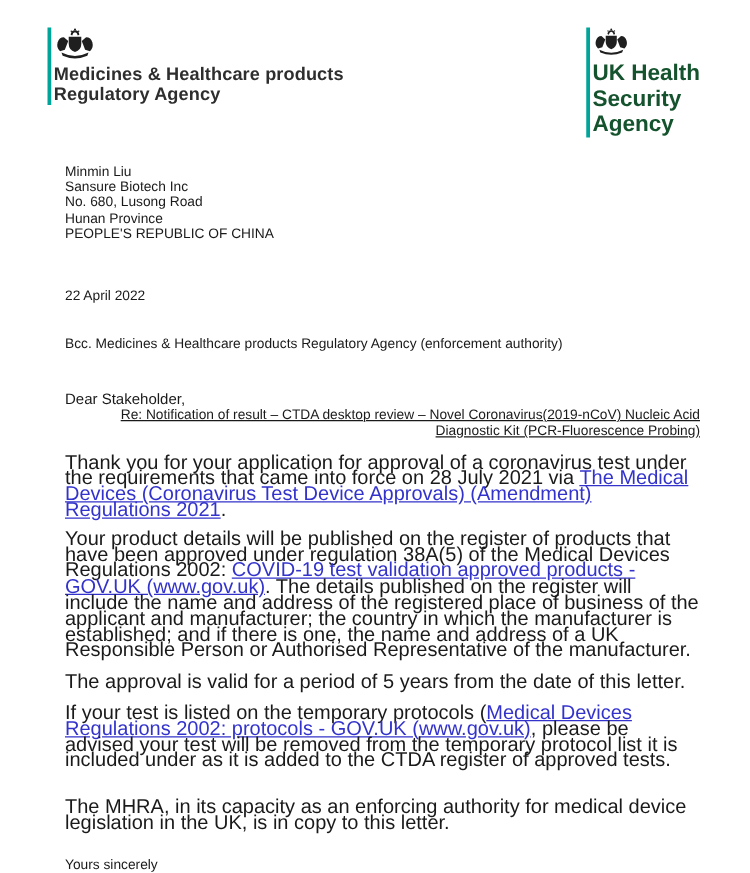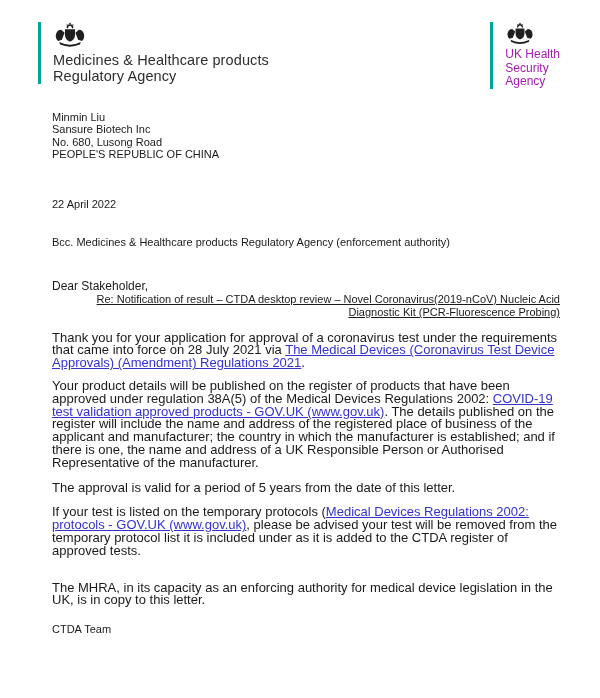--- a/index.html
+++ b/index.html
@@ -9,38 +9,38 @@
     color: #1a1a1a;
     position: relative;
     overflow: hidden;
   }
   .page { padding: 22px 40px 0 52px; }
 
   
   .header { display: flex; justify-content: space-between; align-items: flex-start; margin-left: -14px; }
   .logo-block { display: flex; }
   .logo-bar { width: 3px; align-self: stretch; }
-  .logo-inner { padding-left: 12px; }
+  .logo-inner { padding-left: 2px; font-weight: bold; }
   .crest { display: block; }
   .mhra .crest { width: 34px; height: 27px; margin-bottom: 3px; }
   .ukhsa .crest { width: 30px; height: 24px; margin-bottom: 2px; }
   .mhra-text { font-size: 14.5px; line-height: 1.12; color: #2e2e2e; letter-spacing: 0.1px; }
-  .ukhsa-text { font-size: 12px; line-height: 1.14; color: #a21caf; }
+  .ukhsa-text { font-size: 18px; line-height: 1.14; color: #14532d; }
 
   
   .recipient { margin-top: 22px; font-size: 11px; line-height: 12.4px; }
   .date { margin-top: 37px; padding-right: 12px; font-size: 11px; }
   .bcc { margin-top: 26px; font-size: 11px; }
   .salutation { margin-top: 31px; font-size: 12px; }
   .subject {
     margin-top: 0; font-size: 11px; font-weight: 400;
     text-decoration: underline; line-height: 13.5px; max-width: 508px; text-align: right;
   }
   .letter-body p.para {
-    font-size: 13px; line-height: 12.8px; max-width: 508px;
+    font-size: 16px; line-height: 12.8px; max-width: 508px;
     margin: 0; padding: 0;
   }
   .letter-body p.p0 { margin-top: 12px; }
   .letter-body p.p1 { margin-top: 13px; }
   .letter-body p.p2 { margin-top: 10px; }
   .letter-body p.p3 { margin-top: 12px; }
   .letter-body p.p4 { margin-top: 12px; }
   .letter-body p.p5 { margin-top: 24px; }
   .link { color: #3333CC; text-decoration: underline; cursor: pointer; }
   .closing { margin-top: 20px; font-size: 11px; }
@@ -97,34 +97,36 @@
         </div>
       </div>
     </div>
 
   </div>
 
   <div class="recipient">
       <div>Minmin Liu</div>
       <div>Sansure Biotech Inc</div>
       <div>No. 680, Lusong Road</div>
+      <div>Hunan Province</div>
       <div>PEOPLE'S REPUBLIC OF CHINA</div>
     </div>
 
   <div class="date">22 April 2022</div>
 
   <div class="bcc">Bcc. Medicines &amp; Healthcare products Regulatory Agency (enforcement authority)</div>
 
   <div class="salutation">Dear Stakeholder,</div>
 
   <div class="subject">Re: Notification of result – CTDA desktop review – Novel Coronavirus(2019-nCoV) Nucleic Acid Diagnostic Kit (PCR-Fluorescence Probing)</div>
 
   <div class="letter-body">
       <p class="para p0">Thank you for your application for approval of a coronavirus test under the requirements that came into force on 28 July 2021 via <a class="link">The Medical Devices (Coronavirus Test Device Approvals) (Amendment) Regulations 2021</a>.</p>
       <p class="para p2">Your product details will be published on the register of products that have been approved under regulation 38A(5) of the Medical Devices Regulations 2002: <a class="link">COVID-19 test validation approved products - GOV.UK (www.gov.uk)</a>. The details published on the register will include the name and address of the registered place of business of the applicant and manufacturer; the country in which the manufacturer is established; and if there is one, the name and address of a UK Responsible Person or Authorised Representative of the manufacturer.</p>
       <p class="para p3">The approval is valid for a period of 5 years from the date of this letter.</p>
       <p class="para p4">If your test is listed on the temporary protocols (<a class="link">Medical Devices Regulations 2002: protocols - GOV.UK (www.gov.uk)</a>, please be advised your test will be removed from the temporary protocol list it is included under as it is added to the CTDA register of approved tests.</p>
       <p class="para p5">The MHRA, in its capacity as an enforcing authority for medical device legislation in the UK, is in copy to this letter.</p>
     </div>
 
+  <div class="closing">Yours sincerely</div>
   <div class="team">CTDA Team</div>
 
 </div>
 
 </body></html>

